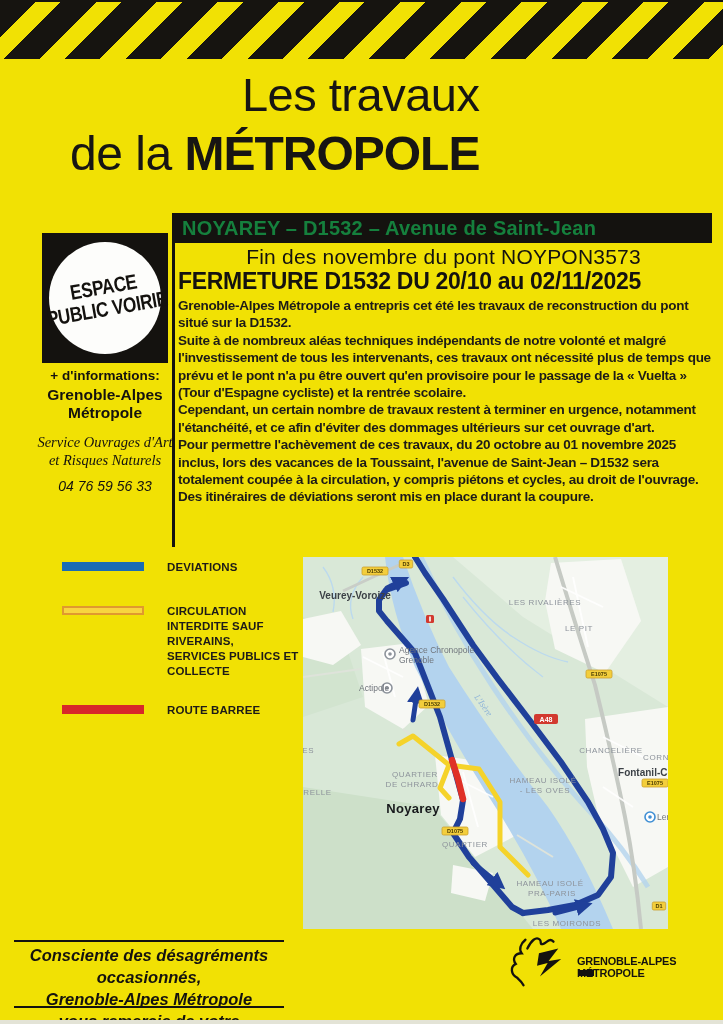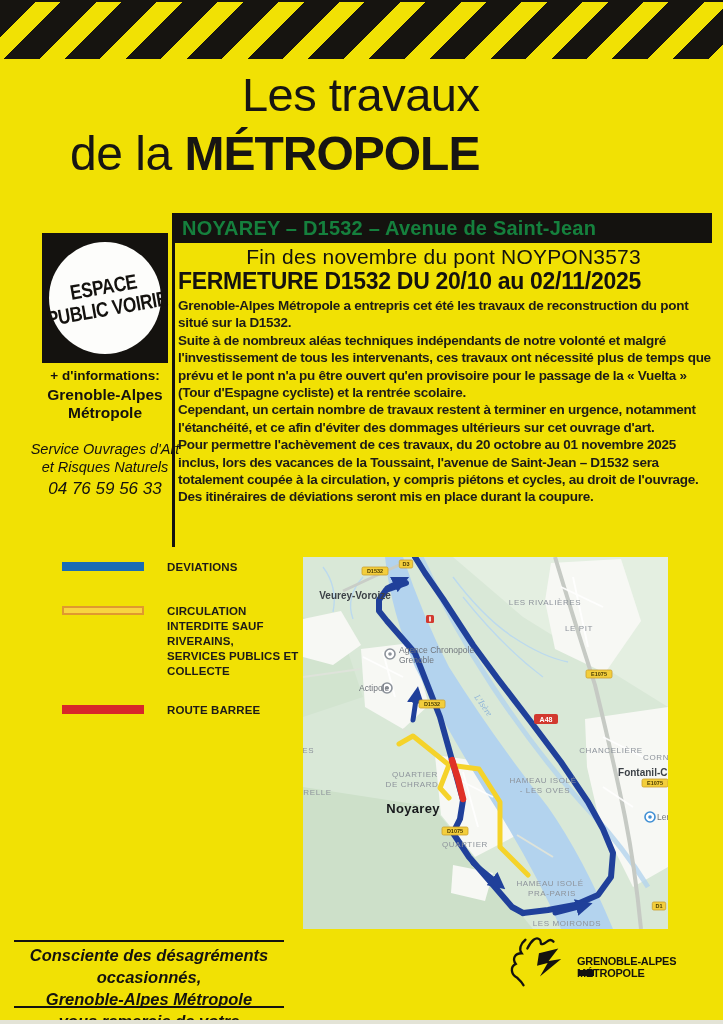--- a/index.html
+++ b/index.html
@@ -29,22 +29,22 @@
 
   .badge-square{position:absolute;left:42px;top:233px;width:126px;height:130px;background:#14120f;}
   .badge-circle{position:absolute;left:7px;top:9px;width:112px;height:112px;border-radius:50%;background:#fdfdfb;
     display:flex;flex-direction:column;align-items:center;justify-content:center;}
   .badge-text{transform:rotate(-10deg) scaleX(0.82);color:#14120f;font-weight:700;text-align:center;
     font-size:21px;line-height:22px;letter-spacing:-0.5px;white-space:nowrap;}
 
   .sidebar-info{position:absolute;left:22px;top:368px;width:166px;text-align:center;color:#14120f;}
   .si-label{font-size:13.5px;font-weight:700;}
   .si-org{font-size:15.5px;font-weight:700;line-height:18px;margin-top:3px;}
-  .si-service{font-size:14.5px;font-style:italic;line-height:18px;margin-top:18px;}
-  .si-phone{font-size:17px;font-style:italic;margin-top:3px;}
+  .si-service{font-size:14.5px;font-style:italic;line-height:18px;margin-top:11px;font-family:Liberation Serif, serif;}
+  .si-phone{font-size:14px;font-style:italic;margin-top:9px;}
 
   .legend{position:absolute;left:62px;top:556px;width:238px;}
   .legend-row{display:flex;align-items:flex-start;margin-bottom:0;}
   .legend-row.r1{margin-top:4px;}
   .legend-row.r2{margin-top:29px;}
   .legend-row.r3{margin-top:24px;}
   .legend-bar{width:82px;height:9px;flex:0 0 82px;margin-top:2px;border:2px solid transparent;box-sizing:border-box;}
   .legend-label{margin-left:23px;font-size:11.5px;font-weight:700;color:#1d1b18;line-height:15px;letter-spacing:0.1px;}
 
   .map-wrap{position:absolute;left:303px;top:557px;width:365px;height:372px;background:#3b82f6;}

